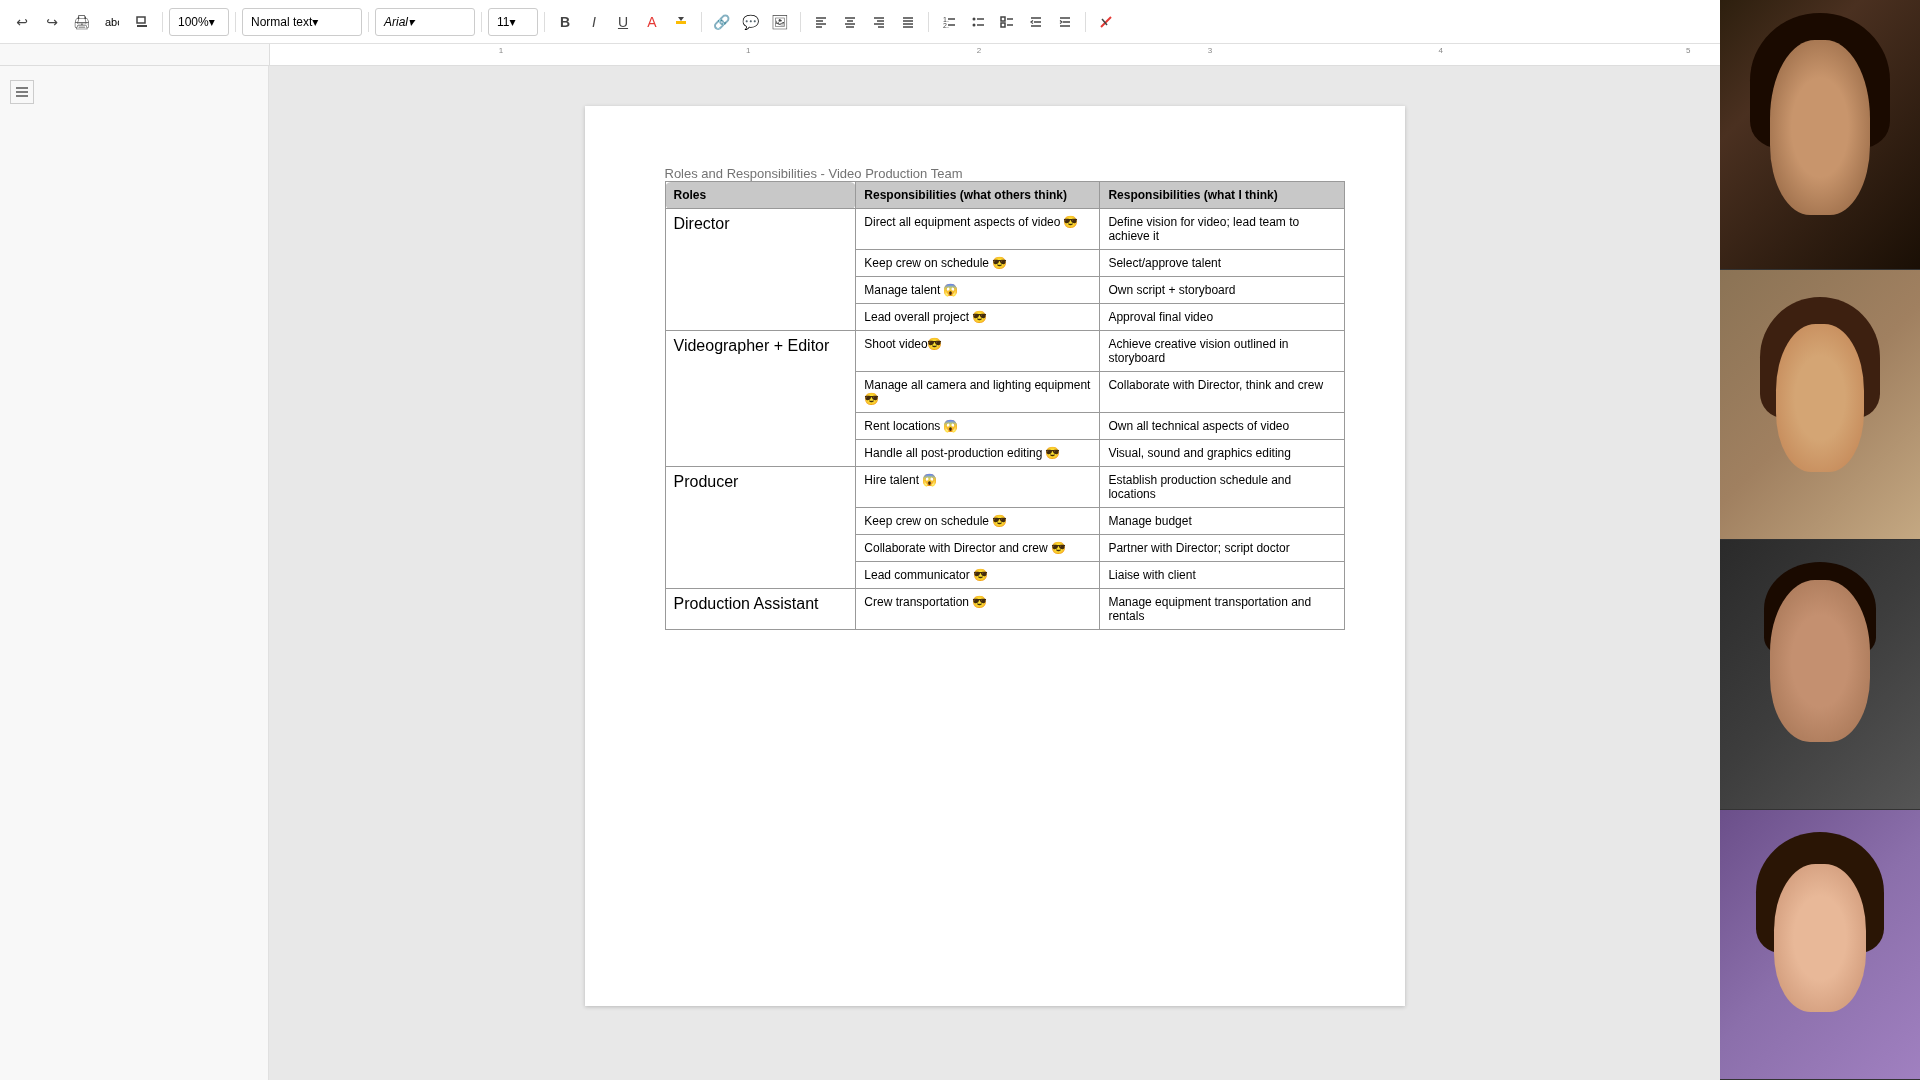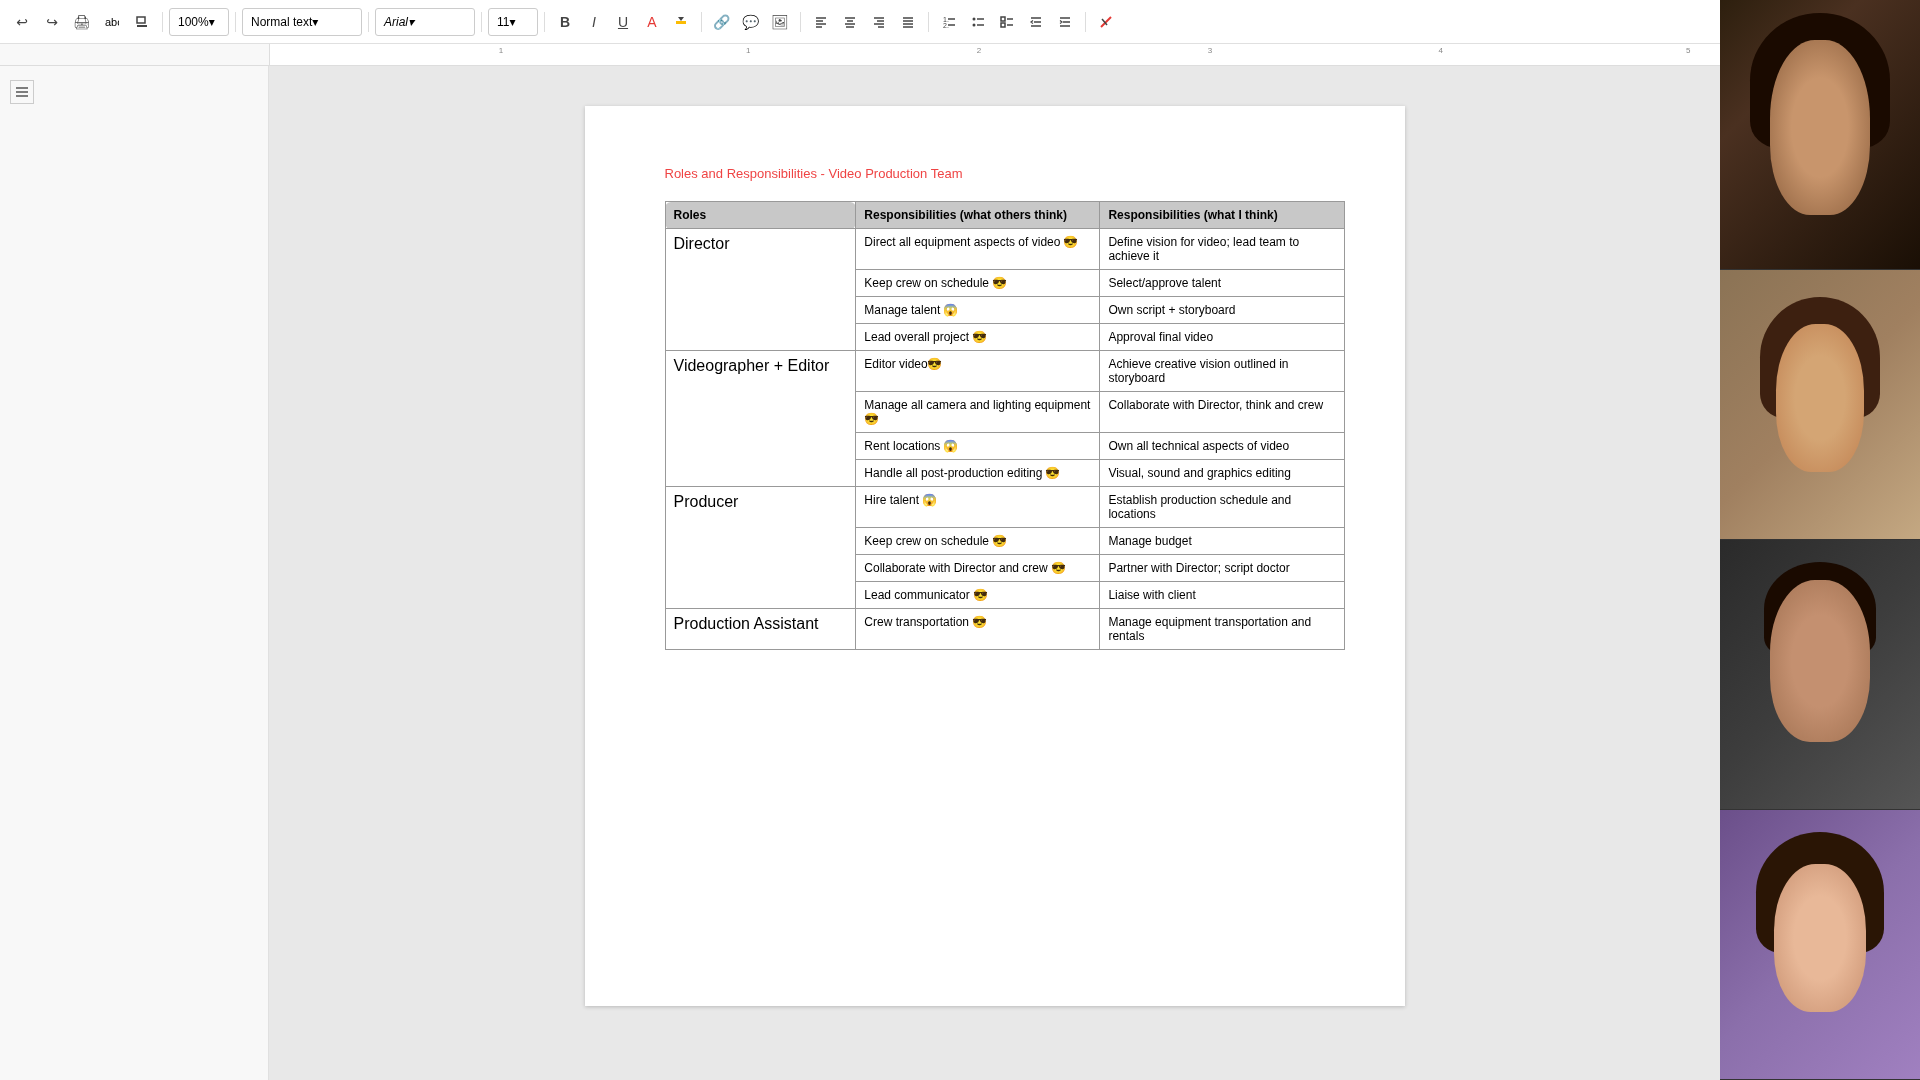--- a/index.html
+++ b/index.html
@@ -96,22 +96,21 @@
     #document-area {
       background: #fff;
       width: 820px;
       min-height: 900px;
       margin: 40px auto;
       padding: 60px 60px 60px 80px;
       box-shadow: 0 1px 4px rgba(0,0,0,0.2);
     }
     .doc-title {
       font-size: 13px;
-      margin-bottom: 20px;
-      color: #ef4444;
+      color: #737373;
     }
 
     
     .roles-table {
       width: 100%;
       border-collapse: collapse;
       font-size: 12px;
     }
     .roles-table td, .roles-table th {
       border: 1px solid #999;
@@ -475,21 +474,21 @@
           <tr>
             <td>Manage talent 😱</td>
             <td>Own script + storyboard</td>
           </tr>
           <tr>
             <td>Lead overall project 😎</td>
             <td>Approval final video</td>
           </tr>
           <tr>
             <td rowspan="4" class="role-cell">Videographer + Editor</td>
-            <td>Editor video😎</td>
+            <td>Shoot video😎</td>
             <td>Achieve creative vision outlined in storyboard</td>
           </tr>
           <tr>
             <td>Manage all camera and lighting equipment 😎</td>
             <td>Collaborate with Director, think and crew</td>
           </tr>
           <tr>
             <td>Rent locations 😱</td>
             <td>Own all technical aspects of video</td>
           </tr>

